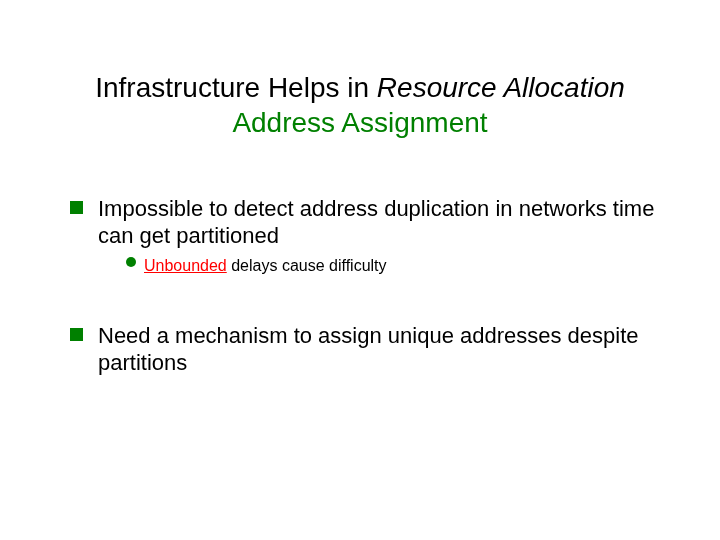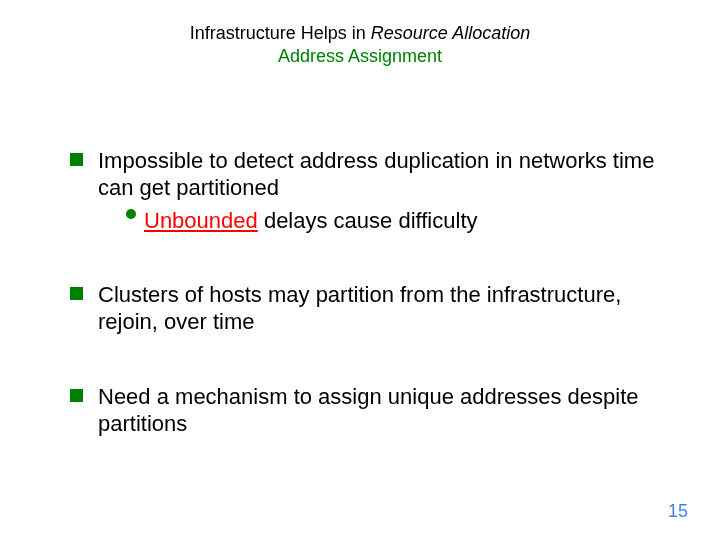--- a/index.html
+++ b/index.html
@@ -14,23 +14,24 @@
   }
   .slide {
     width: 720px;
     height: 540px;
     position: relative;
     box-sizing: border-box;
   }
   .title {
     text-align: center;
     padding-top: 22px;
-    font-size: 18px;
+    font-size: 28px;
     line-height: 1.25;
     color: #000;
+    margin-top: 48px;
   }
   .title .italic {
     font-style: italic;
   }
   .title .green {
     color: #008000;
     display: block;
     text-align: center;
   }
   .content {
@@ -52,21 +53,21 @@
     top: 5px;
     width: 13px;
     height: 13px;
     background: #008000;
   }
   .sub {
     margin-top: 6px;
     margin-left: 28px;
     position: relative;
     padding-left: 18px;
-    font-size: 22px;
+    font-size: 16px;
     line-height: 1.2;
   }
   .sub .dot {
     position: absolute;
     left: 0;
     top: 1px;
     width: 10px;
     height: 10px;
     border-radius: 50%;
     background: #008000;
@@ -99,21 +100,20 @@
       <span class="sq"></span>
       <span>Impossible to detect address duplication in networks time can get partitioned</span>
       <div class="sub">
         <span class="dot"></span>
         <span class="red-under">Unbounded</span><span> delays cause difficulty</span>
       </div>
     </div>
 
     <div class="top-item">
       <span class="sq"></span>
-      <span>Clusters of hosts may partition from the infrastructure, rejoin, over time</span>
     </div>
 
     <div class="top-item" style="margin-bottom:0;margin-top:44px;">
       <span class="sq"></span>
       <span>Need a mechanism to assign unique addresses despite partitions</span>
     </div>
 
   </div>
 
   <div class="pagenum">15</div>

